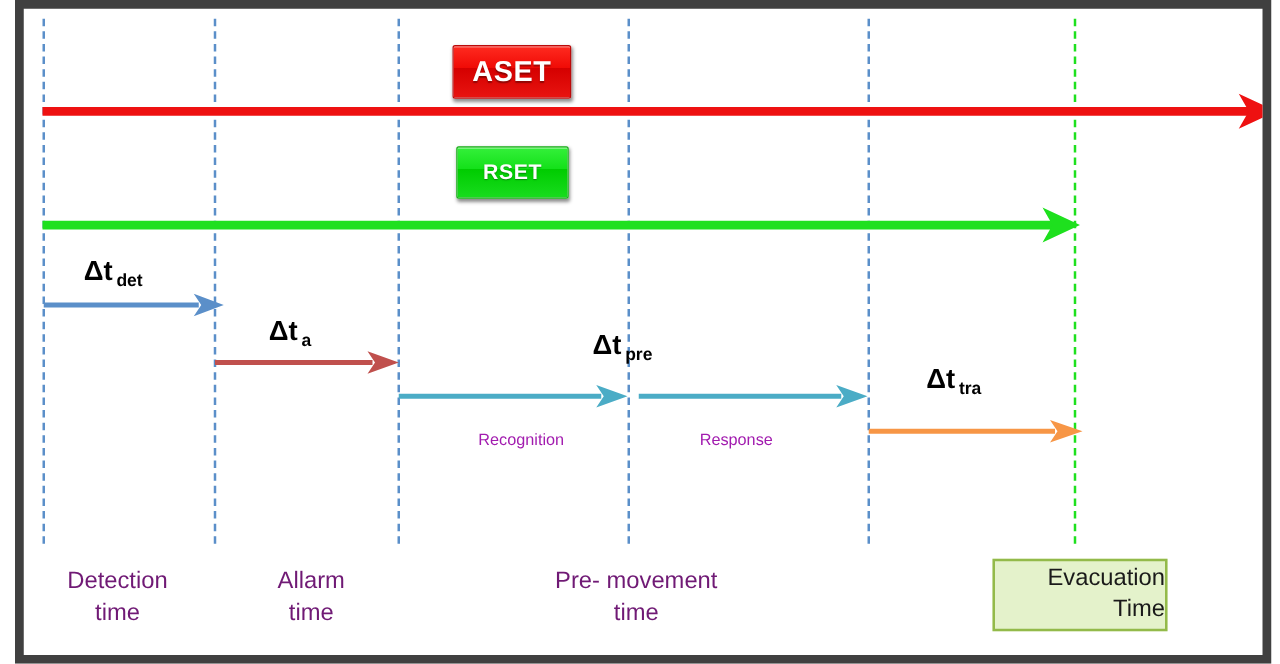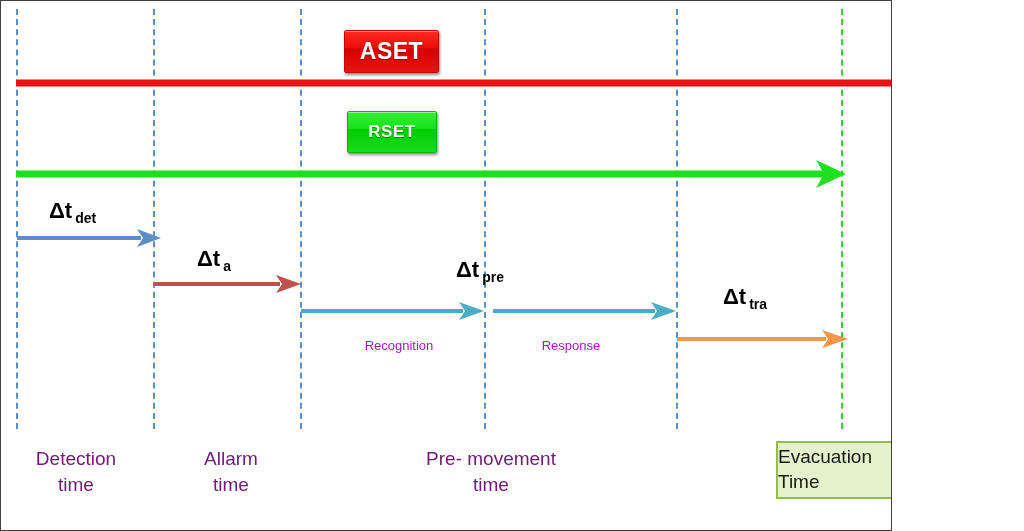--- a/index.html
+++ b/index.html
@@ -5,26 +5,27 @@
   html, body {
     margin: 0;
     padding: 0;
     background: #ffffff;
   }
   body {
     font-family: "Liberation Sans", sans-serif;
   }
   #canvas {
     position: relative;
-    width: 892px;
+    width: 1005px;
     height: 531px;
     background: #ffffff;
     box-sizing: border-box;
-    border: 1px solid #404040;
+    border: 7px solid #404040;
     overflow: hidden;
+    margin-left: 12px;
   }
 
   
   .vline {
     position: absolute;
     width: 0;
     border-left-width: 2px;
     border-left-style: dashed;
   }
   .vline.blue   { border-left-color: #5b8fc9; }
@@ -105,21 +106,21 @@
   
   .evac-box {
     position: absolute;
     left: 775px; top: 440px;
     width: 140px; height: 58px;
     box-sizing: border-box;
     background: #e4f2cb;
     border: 2px solid #93ba4a;
     display: flex;
     flex-direction: column;
-    align-items: flex-start;
+    align-items: flex-end;
     justify-content: center;
     color: #1a1a1a;
     font-size: 19px;
     line-height: 1.3;
   }
 </style>
 </head>
 <body>
 
 <div id="canvas">

